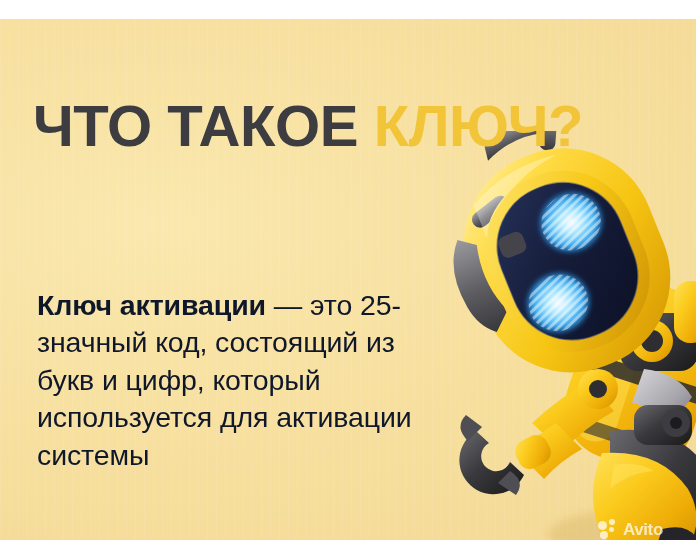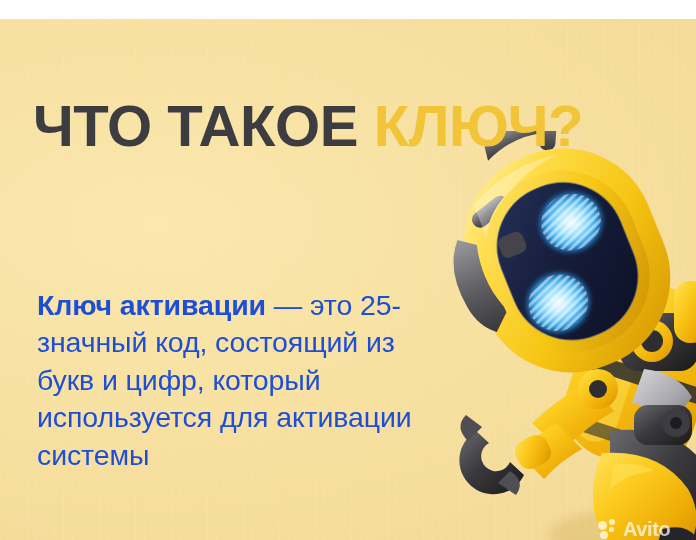--- a/index.html
+++ b/index.html
@@ -62,21 +62,21 @@
   .headline .h-accent{ color: #f2c438; }
 
   
   .body-copy {
     position: absolute;
     left: 37px;
     top: 239px;
     width: 400px;
     font-size: 28.5px;
     line-height: 37.6px;
-    color: #1d4ed8;
+    color: #0f172a;
     font-weight: 400;
     letter-spacing: -0.1px;
   }
   .body-copy .lead { font-weight: 700; }
 
   
   .robot {
     position: absolute;
     left: 438px;
     top: 112px;
@@ -106,21 +106,21 @@
     position: absolute;
     display: block;
     border-radius: 50%;
     background: rgba(255,255,255,.92);
   }
   .avito-dots .d1 { width: 9px;  height: 9px;  left: 0px;  top: 2px; }
   .avito-dots .d2 { width: 6px;  height: 6px;  left: 11px; top: 0px; }
   .avito-dots .d3 { width: 5px;  height: 5px;  left: 11px; top: 8px; }
   .avito-dots .d4 { width: 8px;  height: 8px;  left: 2px;  top: 12px; }
   .avito-word {
-    font-size: 20px;
+    font-size: 17px;
     font-weight: 700;
     color: rgba(255,255,255,.92);
     letter-spacing: -0.4px;
     line-height: 1;
   }
 </style>
 </head>
 <body>
 
 <div class="banner">

